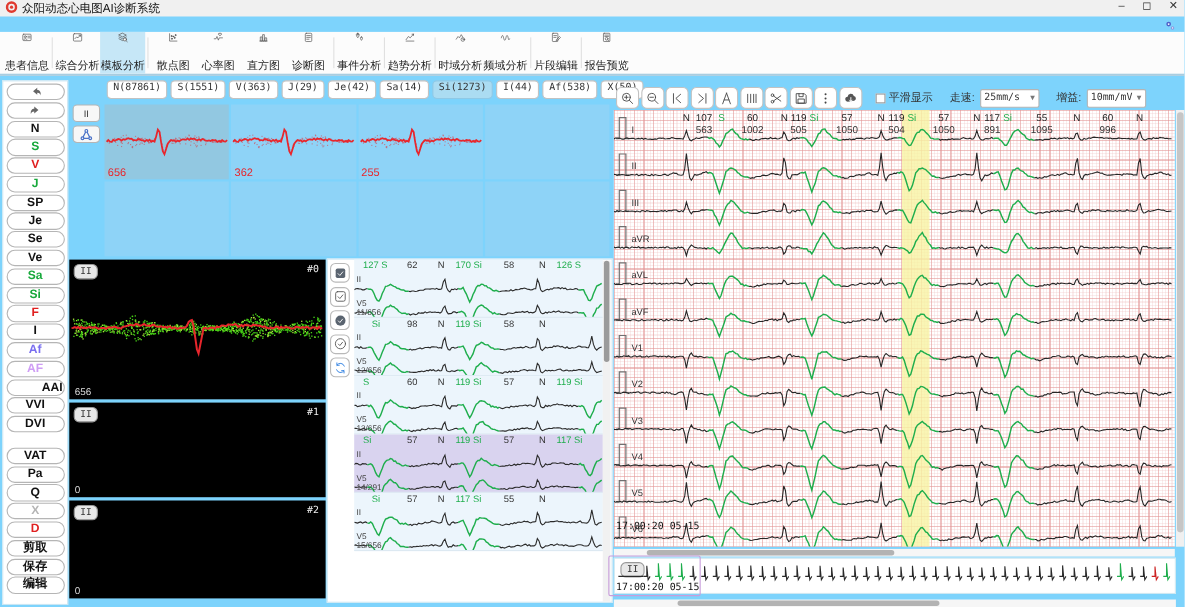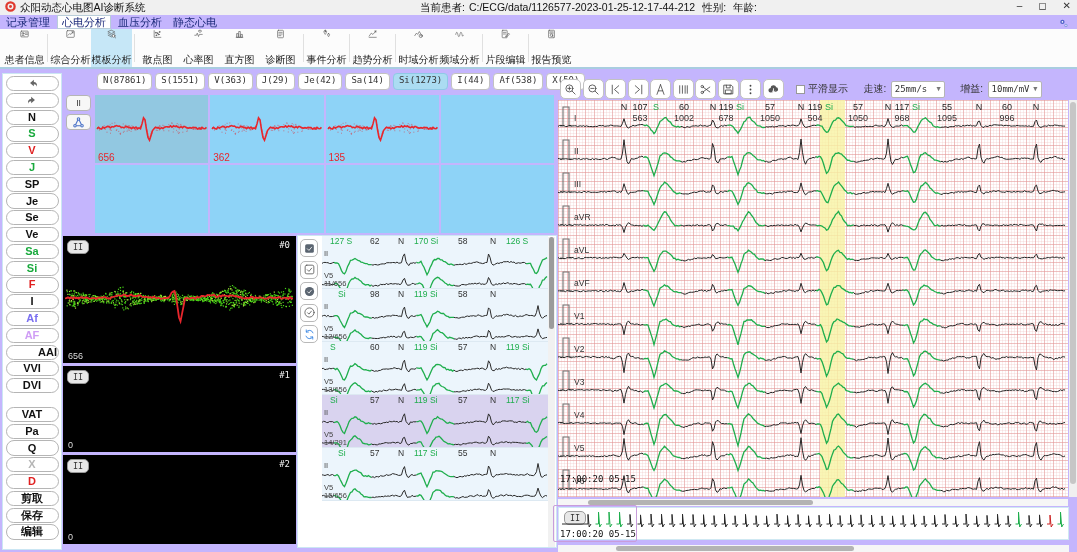--- a/index.html
+++ b/index.html
@@ -1,17 +1,17 @@
 <!DOCTYPE html>
 <html><head>
 <meta charset="utf-8">
 <style>
   *{box-sizing:border-box;margin:0;padding:0}
   body{margin:0;background:#fff}
-  #app{position:relative;width:1077px;height:552px;background:#c4b5fd;overflow:hidden;
+  #app{position:relative;width:1077px;height:552px;background:#7dd3fc;overflow:hidden;
        font-family:"Liberation Sans","DejaVu Sans",sans-serif;font-size:11px;color:#222}
   
   #titlebar{position:absolute;left:0;top:0;right:0;height:15px;background:#f0f0f0;
             display:flex;align-items:center;gap:4px;padding:0 5px}
   #title-text{font-size:10.5px;color:#111}
   #patient-info{position:absolute;left:420px;top:1px;font-size:10.5px;color:#111;white-space:nowrap}
   #patient-info b{font-weight:normal;margin-right:4px}
   #win-controls{position:absolute;right:6px;top:0;display:flex;gap:16px;font-size:10px;color:#333}
   #win-controls span{cursor:default}
   
@@ -104,38 +104,27 @@
 <div id="app">
 
   <div id="titlebar">
     <span>
       <svg width="11" height="11" viewBox="0 0 24 24">
           <circle cx="12" cy="12" r="9" fill="none" stroke="#e03a2f" stroke-width="5"></circle>
           <circle cx="12" cy="12" r="3.2" fill="#e03a2f"></circle>
         </svg>
     </span>
     <span id="title-text">众阳动态心电图AI诊断系统</span>
-    <span id="patient-info">
-      <b>当前患者:</b><b>C:/ECG/data/1126577-2023-01-25-12-17-44-212</b>
-      <b>性别:</b>
-      <b>年龄:</b>
-    </span>
     <span id="win-controls">
       <span>–</span>
       <span>◻</span>
       <span>✕</span>
     </span>
   </div>
 
-  <div id="menubar">
-      <span class="menu-item">记录管理</span>
-      <span class="menu-item active">心电分析</span>
-      <span class="menu-item">血压分析</span>
-      <span class="menu-item">静态心电</span>
-    </div>
   <span id="settings-gears">
     <svg width="13" height="13" viewBox="0 0 24 24">
         <circle cx="10" cy="9" r="4" fill="#4f62c8"></circle>
         <circle cx="10" cy="9" r="1.5" fill="#fff"></circle>
         <circle cx="16.5" cy="15.5" r="3" fill="#8b9ae0"></circle>
         <circle cx="16.5" cy="15.5" r="1.1" fill="#fff"></circle>
       </svg>
   </span>
 
   <div id="toolbar">
@@ -771,21 +760,21 @@
           <rect x="41.5" y="33.4" width="1" height="1" fill="#e8262c" opacity="0.5"></rect>
           <rect x="39.6" y="34.5" width="1" height="1" fill="#e8262c" opacity="0.5"></rect>
           <rect x="104.4" y="32.7" width="1" height="1" fill="#e8262c" opacity="0.5"></rect>
           <rect x="107.8" y="32.8" width="1" height="1" fill="#e8262c" opacity="0.5"></rect>
           <rect x="43.4" y="33.0" width="1" height="1" fill="#e8262c" opacity="0.5"></rect>
           <rect x="64.1" y="33.4" width="1" height="1" fill="#e8262c" opacity="0.5"></rect>
           <rect x="11.4" y="32.1" width="1" height="1" fill="#e8262c" opacity="0.5"></rect>
           <rect x="31.0" y="32.5" width="1" height="1" fill="#e8262c" opacity="0.5"></rect>
           <rect x="89.3" y="31.0" width="1" height="1" fill="#e8262c" opacity="0.5"></rect>
           <polyline fill="none" stroke="#e8262c" stroke-width="1.6" points="2.0,34.0 3.5,32.3 5.0,33.7 6.5,33.9 8.0,32.2 9.5,33.0 11.0,32.1 12.5,31.3 14.0,31.6 15.5,32.8 17.0,31.6 18.5,32.0 20.0,31.3 21.5,30.6 23.0,31.2 24.5,31.0 26.0,32.3 27.5,32.3 29.0,32.8 30.5,31.7 32.0,31.6 33.5,32.6 35.0,32.4 36.5,33.7 38.0,32.3 39.5,33.2 41.0,32.1 42.5,33.9 44.0,32.9 45.5,33.8 47.0,28.9 48.5,22.8 50.0,24.9 51.5,34.5 53.0,42.5 54.5,45.3 56.0,40.5 57.5,35.6 59.0,33.8 60.5,32.3 62.0,33.0 63.5,32.7 65.0,33.8 66.5,32.7 68.0,33.6 69.5,32.2 71.0,31.7 72.5,31.8 74.0,32.1 75.5,30.8 77.0,32.1 78.5,30.9 80.0,31.5 81.5,30.9 83.0,32.1 84.5,32.6 86.0,31.7 87.5,32.5 89.0,31.4 90.5,32.1 92.0,32.9 93.5,33.1 95.0,32.7 96.5,33.2 98.0,32.3 99.5,32.6 101.0,32.5 102.5,34.0 104.0,33.4 105.5,33.6 107.0,32.3 108.5,33.5 110.0,33.7 111.5,32.4"></polyline>
-        </svg><span class="tpl-label">Si</span><span class="tpl-count">135</span></div>
+        </svg><span class="tpl-label">Si</span><span class="tpl-count">255</span></div>
       <div class="tpl-cell"></div>
       <div class="tpl-cell"></div>
       <div class="tpl-cell"></div>
       <div class="tpl-cell"></div>
       <div class="tpl-cell"></div>
     </div>
 
   <div id="panels">
       <div class="panel" style="height: 127px;"><svg width="233" height="127">
           <rect x="188.2" y="65.1" width="1.2" height="1.2" fill="#46d216"></rect>
@@ -2156,29 +2145,29 @@
         <span class="bl g" style="left:271px">Si</span>
         <span class="bl" style="left:330px">N</span>
         <span class="bl g" style="left:358px">Si</span>
         <span class="bl" style="left:421px">N</span>
         <span class="bl" style="left:478px">N</span>
         <span class="bl" style="left:82px">107</span>
         <span class="iv-b" style="left:82px">563</span>
         <span class="bl" style="left:126px">60</span>
         <span class="iv-b" style="left:126px">1002</span>
         <span class="bl" style="left:168px">119</span>
-        <span class="iv-b" style="left:168px">678</span>
+        <span class="iv-b" style="left:168px">505</span>
         <span class="bl" style="left:212px">57</span>
         <span class="iv-b" style="left:212px">1050</span>
         <span class="bl" style="left:257px">119</span>
         <span class="iv-b" style="left:257px">504</span>
         <span class="bl" style="left:300px">57</span>
         <span class="iv-b" style="left:300px">1050</span>
         <span class="bl" style="left:344px">117</span>
-        <span class="iv-b" style="left:344px">968</span>
+        <span class="iv-b" style="left:344px">891</span>
         <span class="bl" style="left:389px">55</span>
         <span class="iv-b" style="left:389px">1095</span>
         <span class="bl" style="left:449px">60</span>
         <span class="iv-b" style="left:449px">996</span>
       </div>
     <div id="ecg-svg-holder"><svg width="510" height="397">
           <rect x="262" y="0" width="25" height="397" fill="#f8f3a2" opacity="0.8"></rect>
           <path d="M2 26 h3 v-19 h6 v19 h3" fill="none" stroke="#707070" stroke-width="1.1"></path>
           <polyline fill="none" stroke="#262626" stroke-width="1" points="0.0,26.4 1.5,25.5 3.0,25.4 4.5,25.6 6.0,25.7 7.5,26.5 9.0,26.5 10.5,25.8 12.0,25.3 13.5,26.0 15.0,25.9 16.5,25.8 18.0,25.8 19.5,26.6 21.0,26.1 22.5,25.8 24.0,26.3 25.5,25.6 27.0,26.6 28.5,25.8 30.0,26.4 31.5,26.6 33.0,26.5 34.5,26.7 36.0,26.7 37.5,26.3 39.0,26.6 40.5,25.7 42.0,25.5 43.5,25.8 45.0,25.5 46.5,26.3 48.0,26.2 49.5,25.9 51.0,26.0 52.5,25.1 54.0,25.3 55.5,25.9 57.0,26.0 58.5,25.9 60.0,26.0 61.5,26.2 63.0,26.4 64.5,23.3 66.0,18.7 67.5,23.8 69.0,27.1 70.5,28.0 72.0,26.9 73.5,26.4 75.0,25.3 76.5,25.9 78.0,25.8 79.5,25.1 81.0,24.8 82.5,24.6 84.0,24.5 85.5,24.9"></polyline>
           <polyline fill="none" stroke="#1fae4d" stroke-width="1.3" points="85.5,24.9 87.0,25.8 88.5,25.0 90.0,26.0 91.5,27.3 93.0,30.1 94.5,31.1 96.0,33.6 97.5,31.9 99.0,28.1 100.5,25.3 102.0,21.4 103.5,20.5 105.0,19.3 106.5,17.8 108.0,17.4 109.5,19.8 111.0,21.4 112.5,22.1 114.0,24.8 115.5,26.0 117.0,26.4 118.5,27.1 120.0,26.3 121.5,27.3 123.0,26.5"></polyline>

